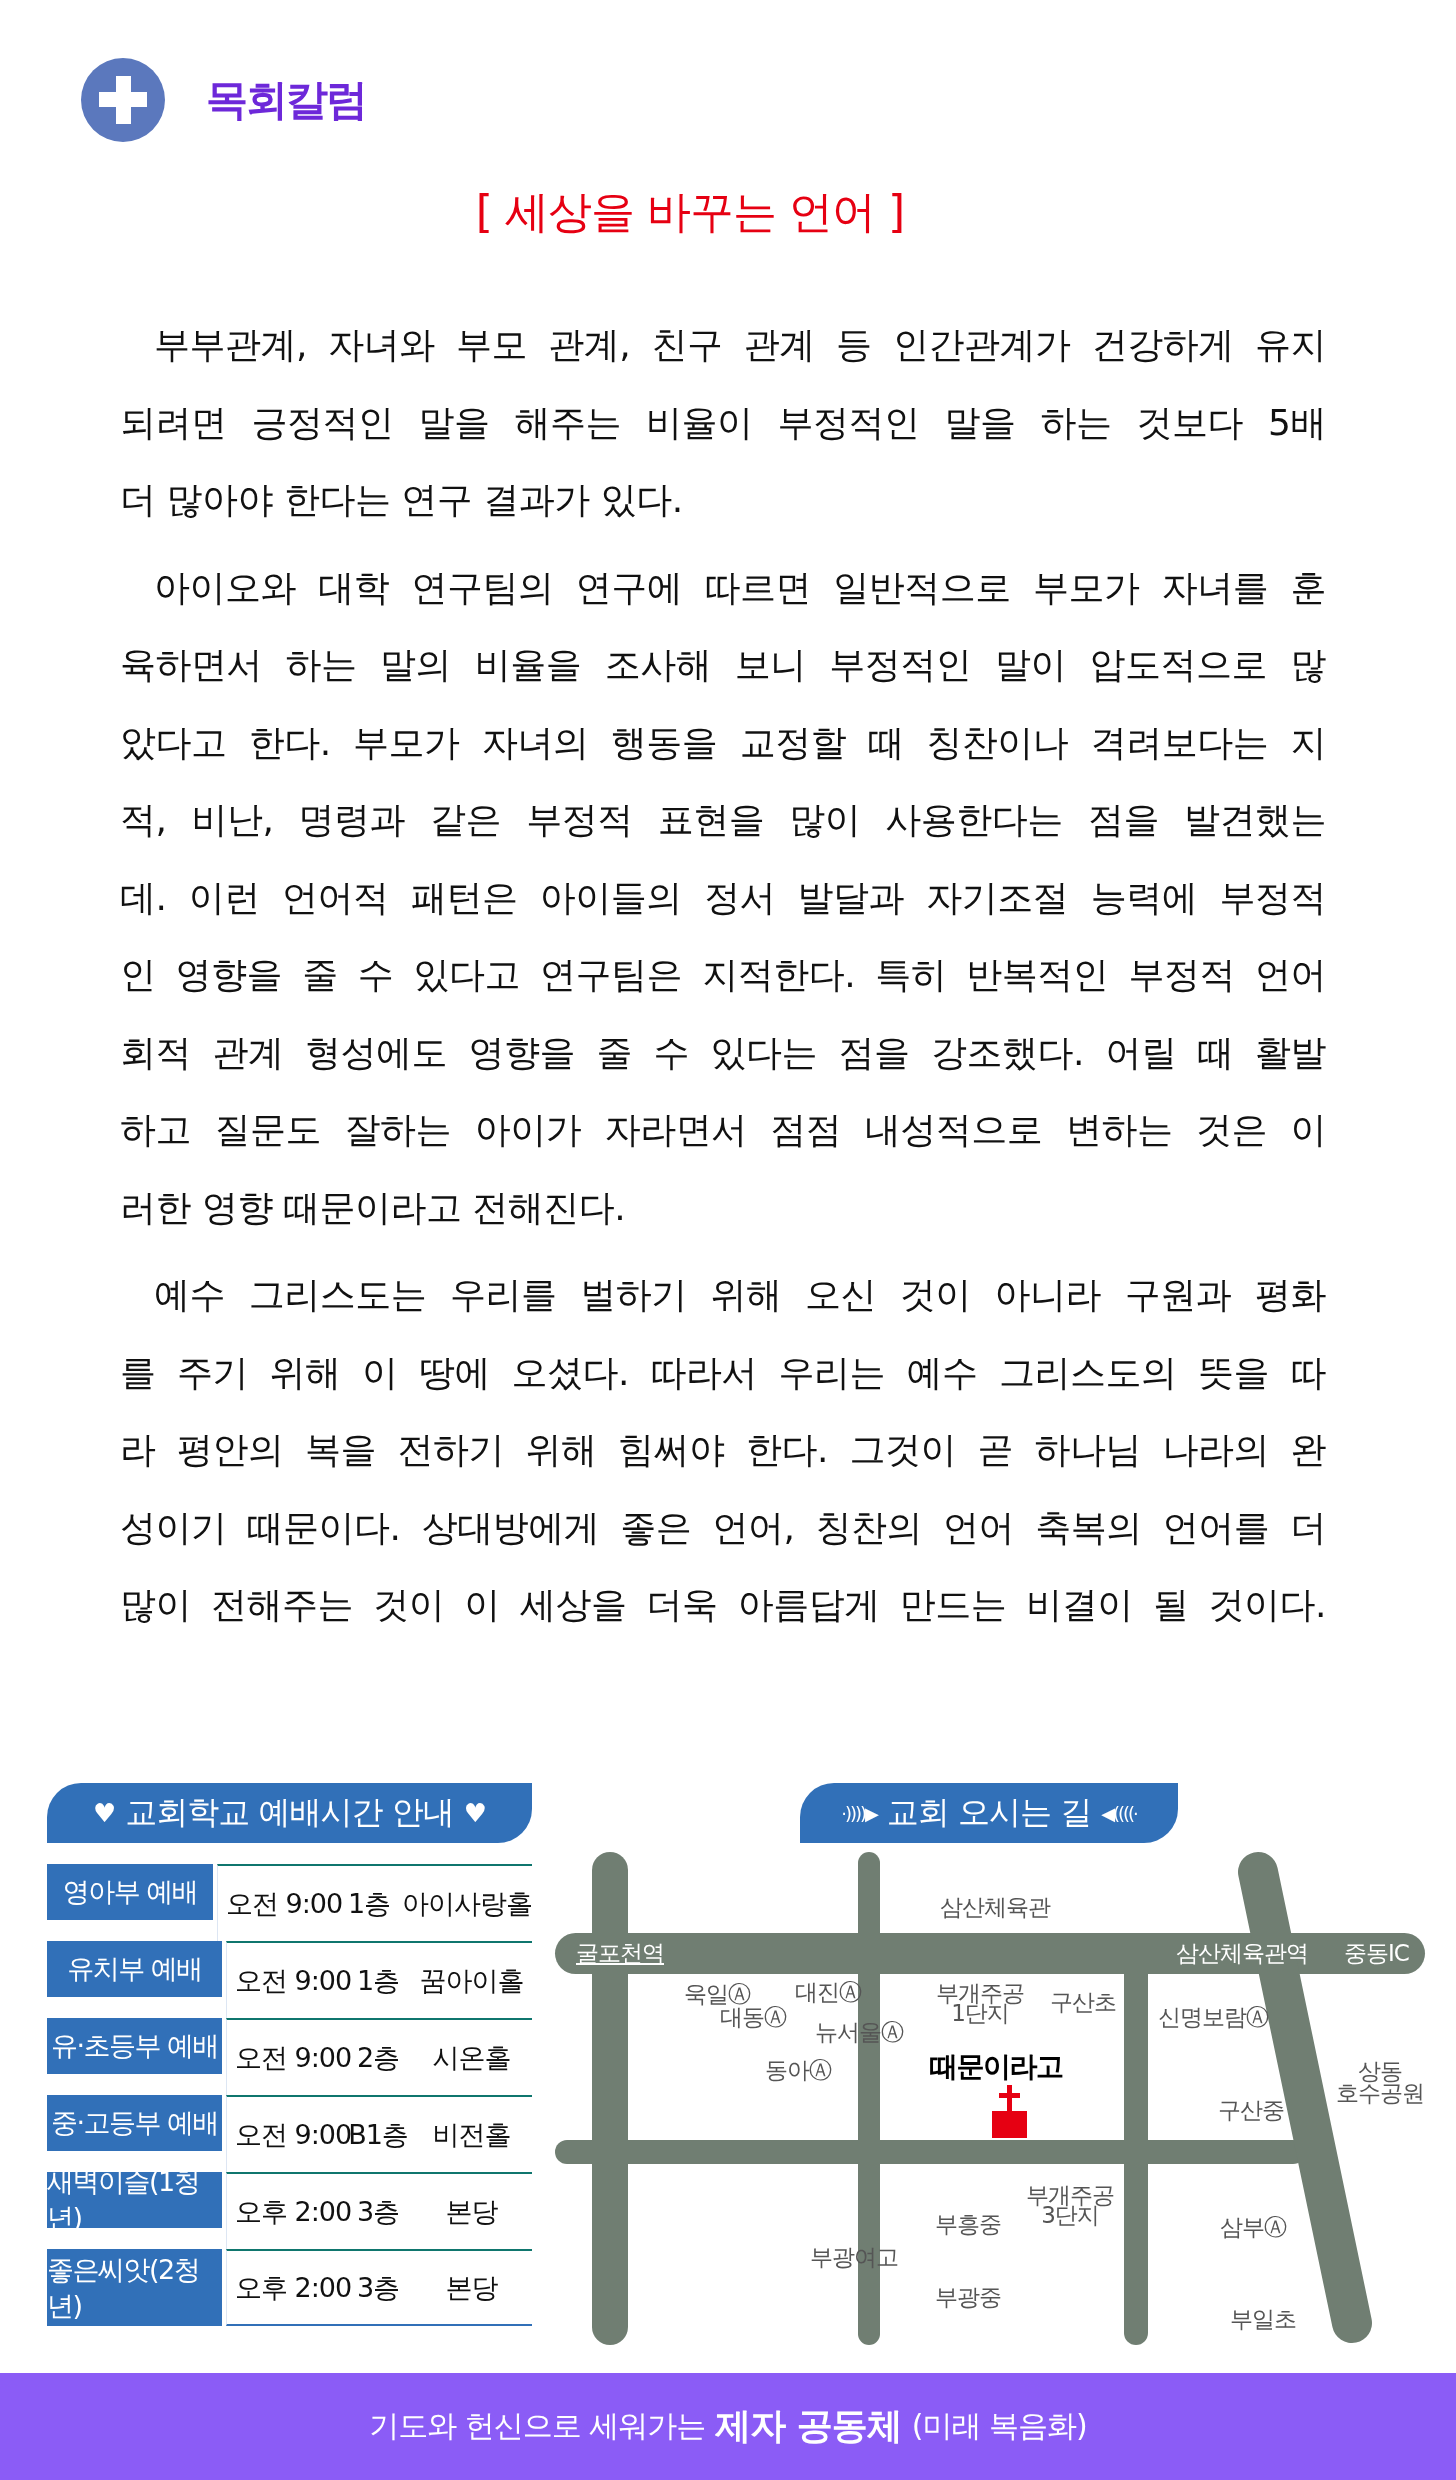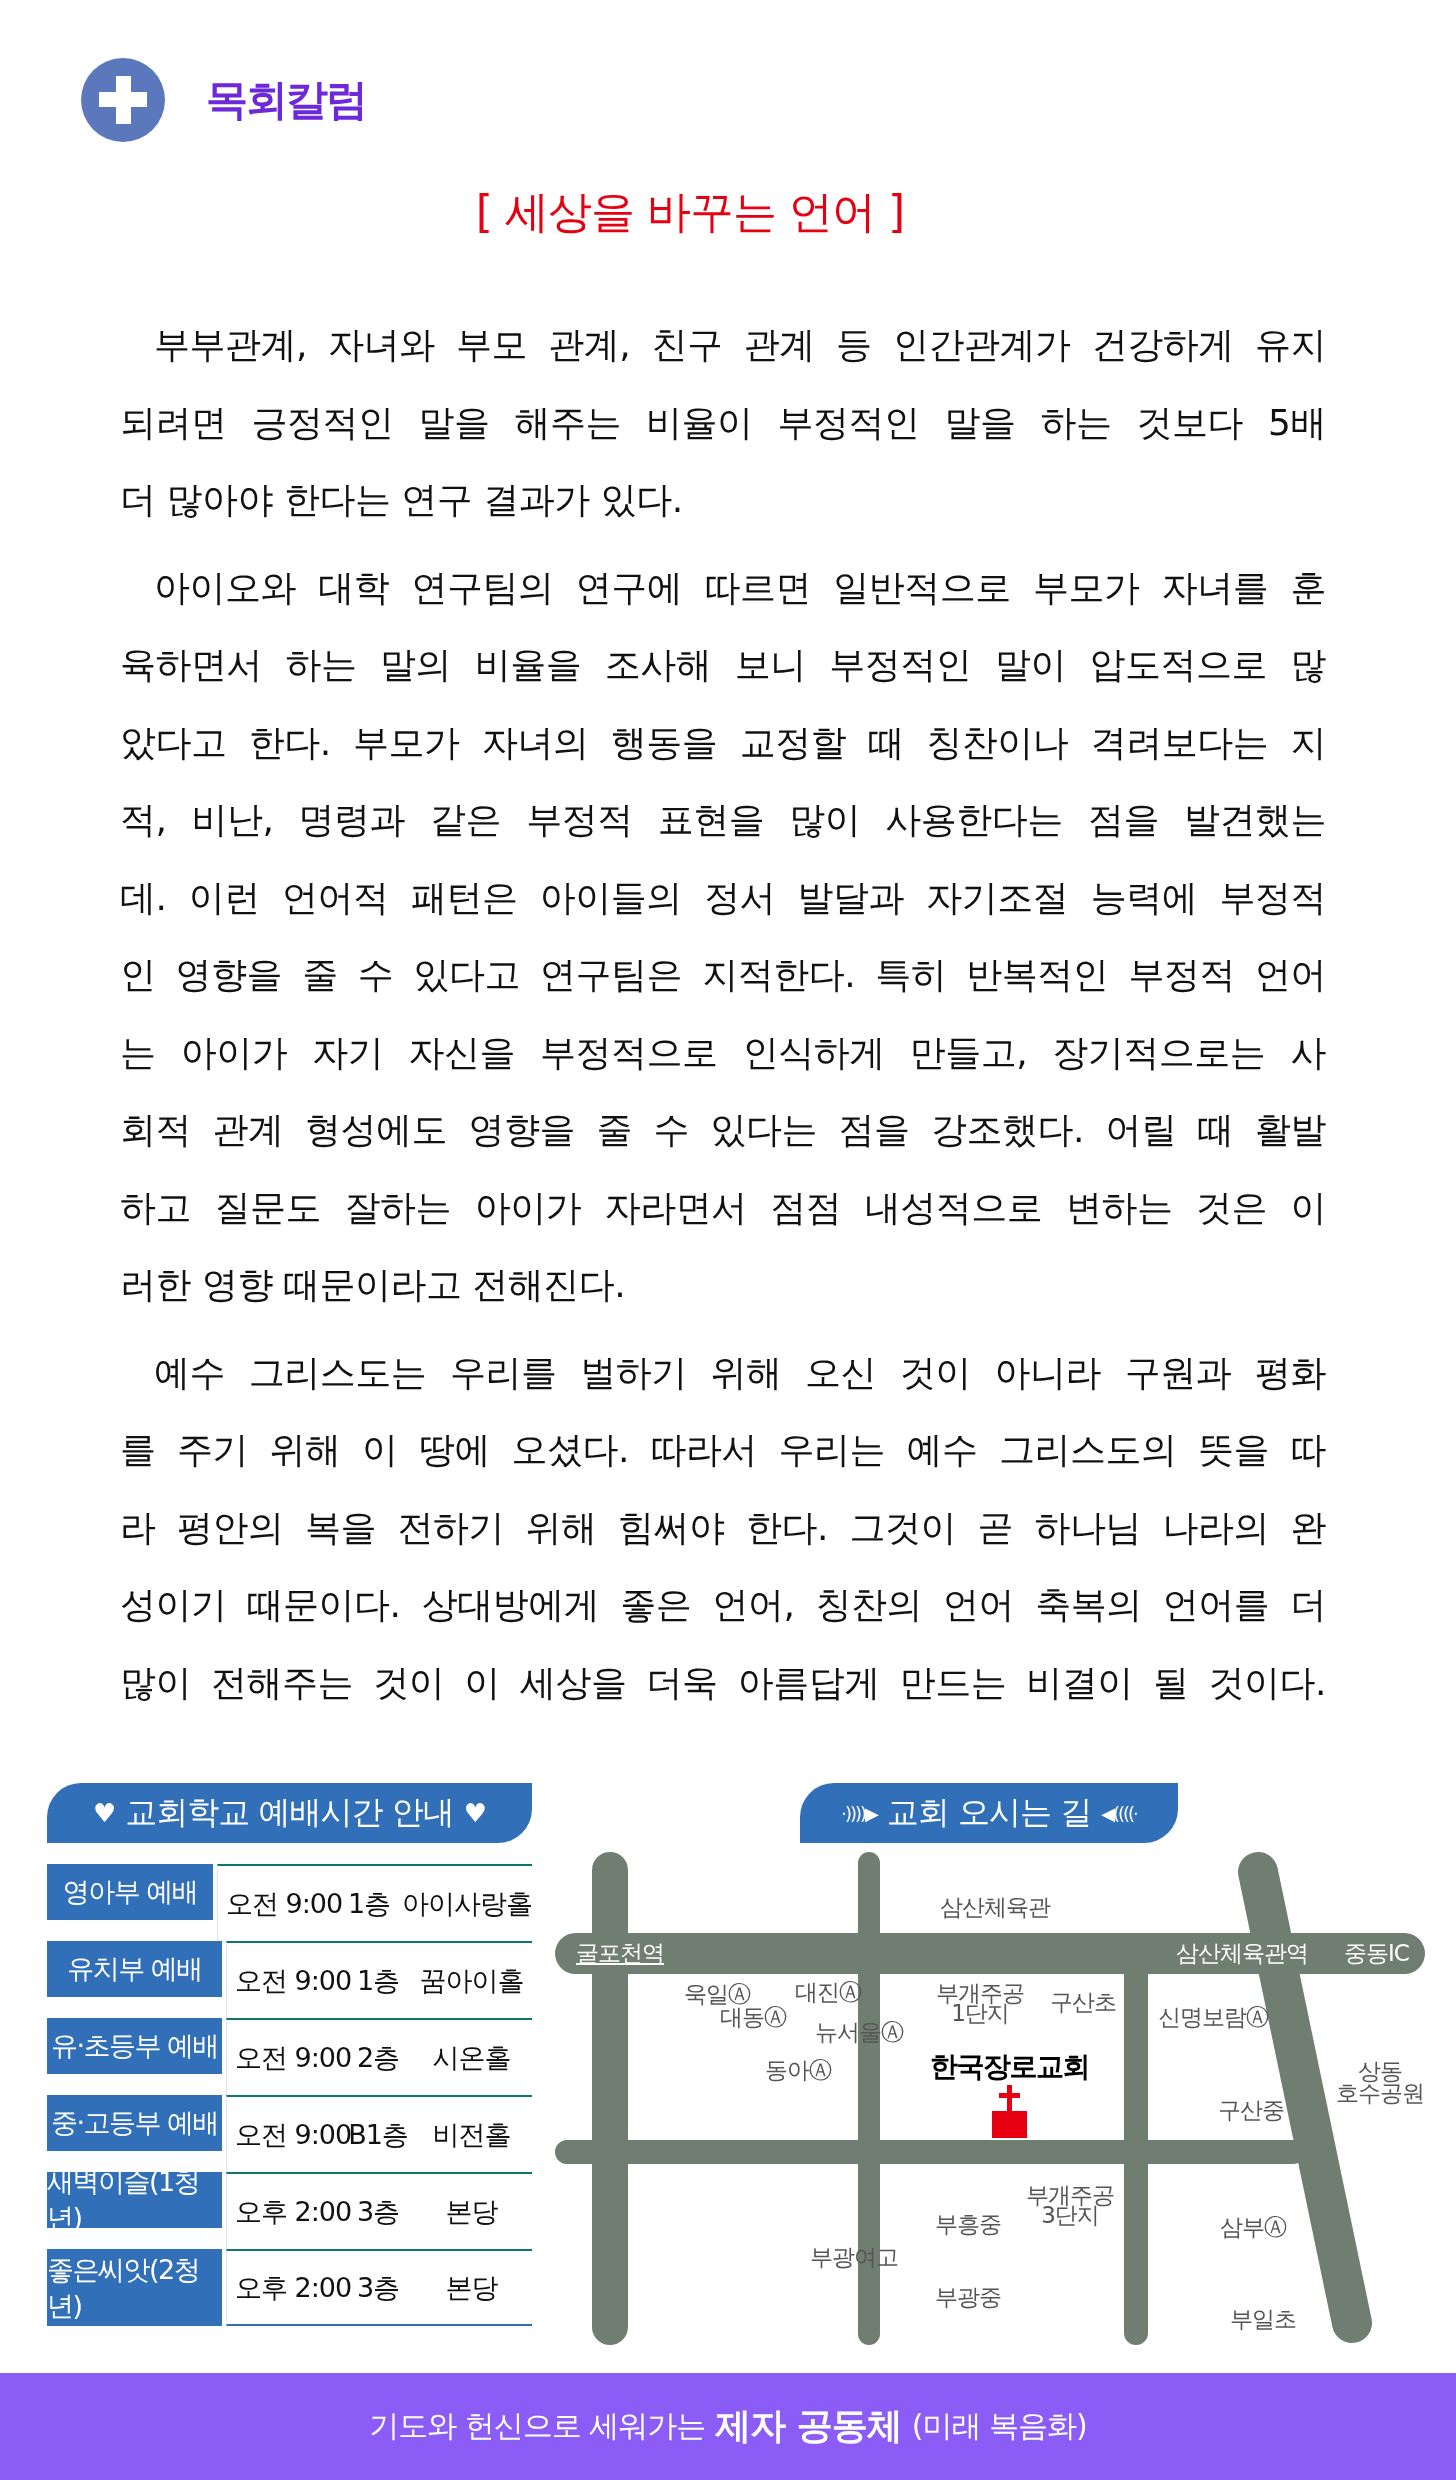--- a/index.html
+++ b/index.html
@@ -59,21 +59,20 @@
     <span class="line">되려면 긍정적인 말을 해주는 비율이 부정적인 말을 하는 것보다 5배</span>
     <span class="line last">더 많아야 한다는 연구 결과가 있다.</span>
   </p>
   <p style="text-indent:0">
     <span class="line first">아이오와 대학 연구팀의 연구에 따르면 일반적으로 부모가 자녀를 훈</span>
     <span class="line">육하면서 하는 말의 비율을 조사해 보니 부정적인 말이 압도적으로 많</span>
     <span class="line">았다고 한다. 부모가 자녀의 행동을 교정할 때 칭찬이나 격려보다는 지</span>
     <span class="line">적, 비난, 명령과 같은 부정적 표현을 많이 사용한다는 점을 발견했는</span>
     <span class="line">데. 이런 언어적 패턴은 아이들의 정서 발달과 자기조절 능력에 부정적</span>
     <span class="line">인 영향을 줄 수 있다고 연구팀은 지적한다. 특히 반복적인 부정적 언어</span>
-    <span class="line">는 아이가 자기 자신을 부정적으로 인식하게 만들고, 장기적으로는 사</span>
     <span class="line">회적 관계 형성에도 영향을 줄 수 있다는 점을 강조했다. 어릴 때 활발</span>
     <span class="line">하고 질문도 잘하는 아이가 자라면서 점점 내성적으로 변하는 것은 이</span>
     <span class="line last">러한 영향 때문이라고 전해진다.</span>
   </p>
   <p style="text-indent:0">
     <span class="line first">예수 그리스도는 우리를 벌하기 위해 오신 것이 아니라 구원과 평화</span>
     <span class="line">를 주기 위해 이 땅에 오셨다. 따라서 우리는 예수 그리스도의 뜻을 따</span>
     <span class="line">라 평안의 복을 전하기 위해 힘써야 한다. 그것이 곧 하나님 나라의 완</span>
     <span class="line">성이기 때문이다. 상대방에게 좋은 언어, 칭찬의 언어 축복의 언어를 더</span>
     <span class="line">많이 전해주는 것이 이 세상을 더욱 아름답게 만드는 비결이 될 것이다.</span>
@@ -174,21 +173,21 @@
 <div class="map-label" style="left:795px; top:1980px;">대진Ⓐ</div>
 <div class="map-label" style="left:720px; top:2005px;">대동Ⓐ</div>
 <div class="map-label" style="left:815px; top:2020px;">뉴서울Ⓐ</div>
 <div class="map-label" style="left:765px; top:2058px;">동아Ⓐ</div>
 <div class="map-label center" style="left:935px; top:1983px; width:90px; line-height:20px;">
   <span>부개주공</span><br>
   <span>1단지</span>
 </div>
 <div class="map-label" style="left:1050px; top:1990px;">구산초</div>
 <div class="map-label" style="left:1158px; top:2005px;">신명보람Ⓐ</div>
-<div class="map-label church" style="left:930px; top:2055px;">한국장로교회</div>
+<div class="map-label church" style="left:930px; top:2055px;">때문이라고</div>
 <div class="map-label" style="left:1218px; top:2098px;">구산중</div>
 <div class="map-label center" style="left:1335px; top:2060px; width:90px; line-height:22px;">
   <span>상동</span><br>
   <span>호수공원</span>
 </div>
 <div class="map-label center" style="left:1025px; top:2185px; width:90px; line-height:20px;">
   <span>부개주공</span><br>
   <span>3단지</span>
 </div>
 <div class="map-label" style="left:935px; top:2212px;">부흥중</div>

